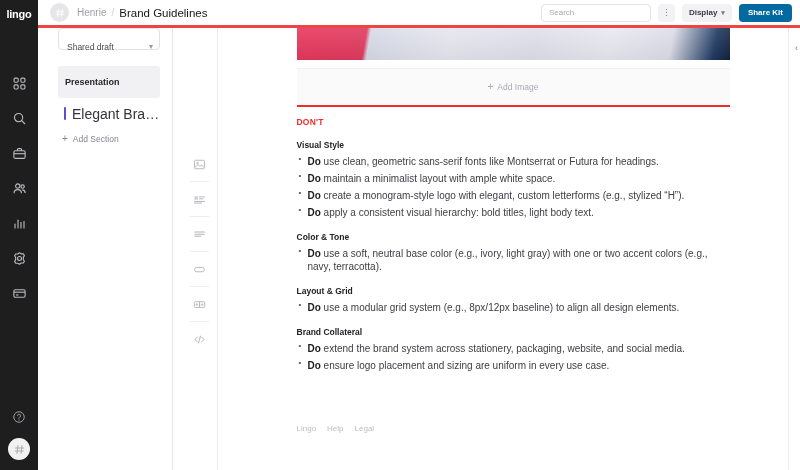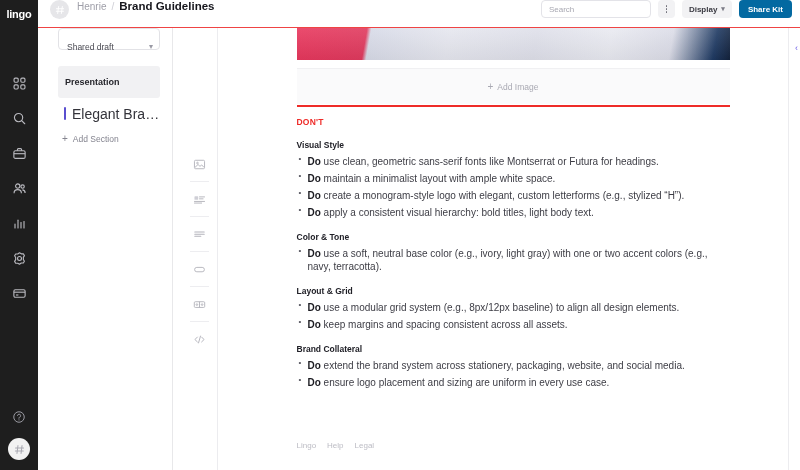--- a/index.html
+++ b/index.html
@@ -144,32 +144,32 @@
     border-left: 1px solid #ececef; background: #fff;
   }
   .collapse {
     position: absolute; right: 2px; top: 16px;
     color: #6b5ce7; font-size: 9px; cursor: pointer; line-height: 1;
   }
 
   
   .header {
     position: absolute; left: 38px; top: 0; right: 0; height: 28px;
-    background: #ffffff; border-bottom: 1px solid #ef4444;
-    display: flex; align-items: flex-start; padding: 0 8px 0 12px;
+    background: #ffffff; border-bottom: 3px solid #ef4444;
+    display: flex; align-items: center; padding: 0 8px 0 12px;
     z-index: 10;
   }
   .kit-avatar {
     width: 19px; height: 19px; border-radius: 50%; background: #e6e6e9;
     display: flex; align-items: center; justify-content: center; flex: 0 0 19px;
   }
   .crumb { display: flex; align-items: center; gap: 5px; margin-left: 8px; }
   .crumb .owner { font-size: 10px; color: #9e9ea8; }
   .crumb .sep { font-size: 10px; color: #cfcfd6; }
-  .crumb .title { font-size: 11.5px; font-weight: bold; color: #16161c; }
+  .crumb .title { font-size: 11.5px; font-weight: normal; color: #16161c; }
   .hdr-right { margin-left: auto; display: flex; align-items: center; gap: 7px; }
   .searchbox {
     width: 110px; height: 18px; border: 1px solid #e3e3e8; border-radius: 4px;
     display: flex; align-items: center; padding: 0 5px 0 7px; background: #fff;
   }
   .searchbox input {
     border: none; outline: none; flex: 1 1 auto; font-size: 8px; color: #33333a;
     font-family: "Liberation Sans", sans-serif; background: transparent;
   }
   .searchbox input::placeholder { color: #a8a8b2; }
@@ -386,21 +386,20 @@
         <div class="grp-title">Color &amp; Tone</div>
         <ul class="items">
           <li><b>Do</b><span> use a soft, neutral base color (e.g., ivory, light gray) with one or two accent colors (e.g., navy, terracotta).</span></li>
         </ul>
       </div>
 
       <div class="grp">
         <div class="grp-title">Layout &amp; Grid</div>
         <ul class="items">
           <li><b>Do</b><span> use a modular grid system (e.g., 8px/12px baseline) to align all design elements.</span></li>
-          <li><b>Do</b><span> keep margins and spacing consistent across all assets.</span></li>
         </ul>
       </div>
 
       <div class="grp">
         <div class="grp-title">Brand Collateral</div>
         <ul class="items">
           <li><b>Do</b><span> extend the brand system across stationery, packaging, website, and social media.</span></li>
           <li><b>Do</b><span> ensure logo placement and sizing are uniform in every use case.</span></li>
         </ul>
       </div>

